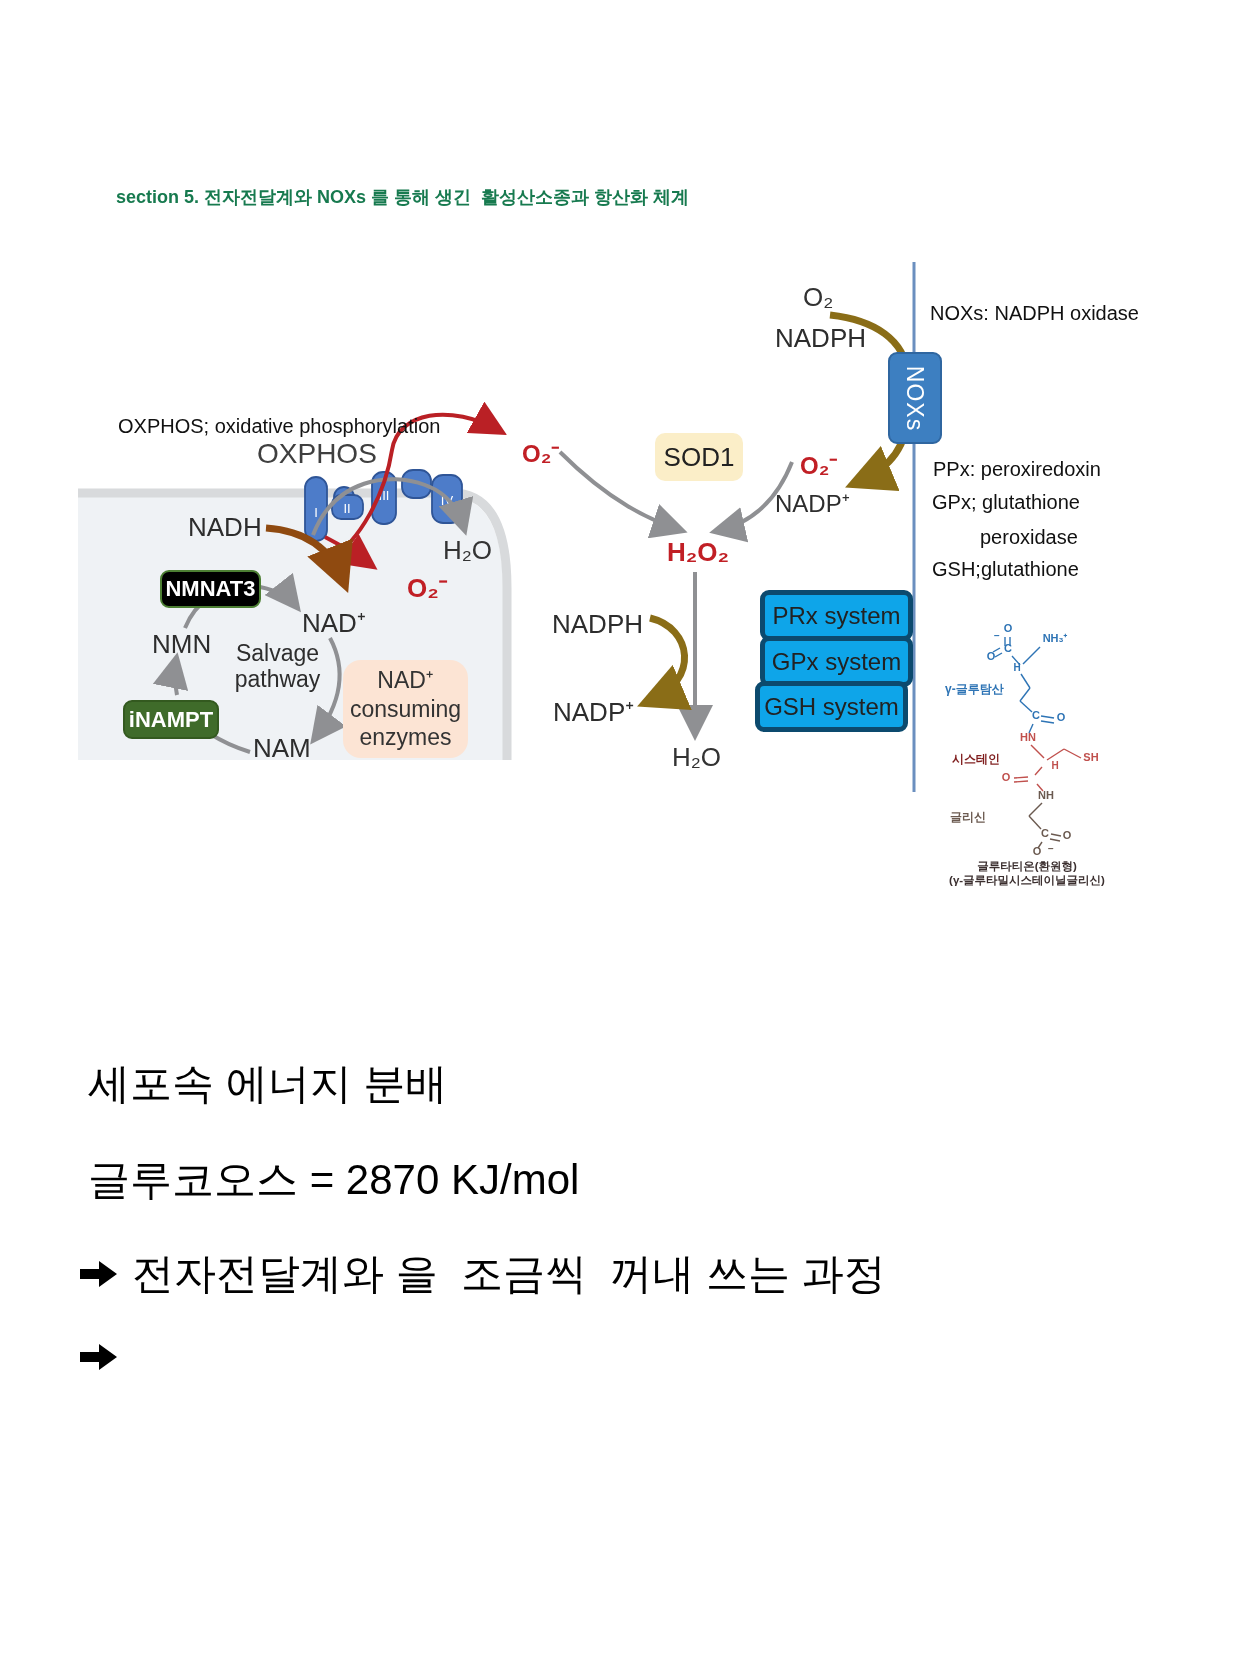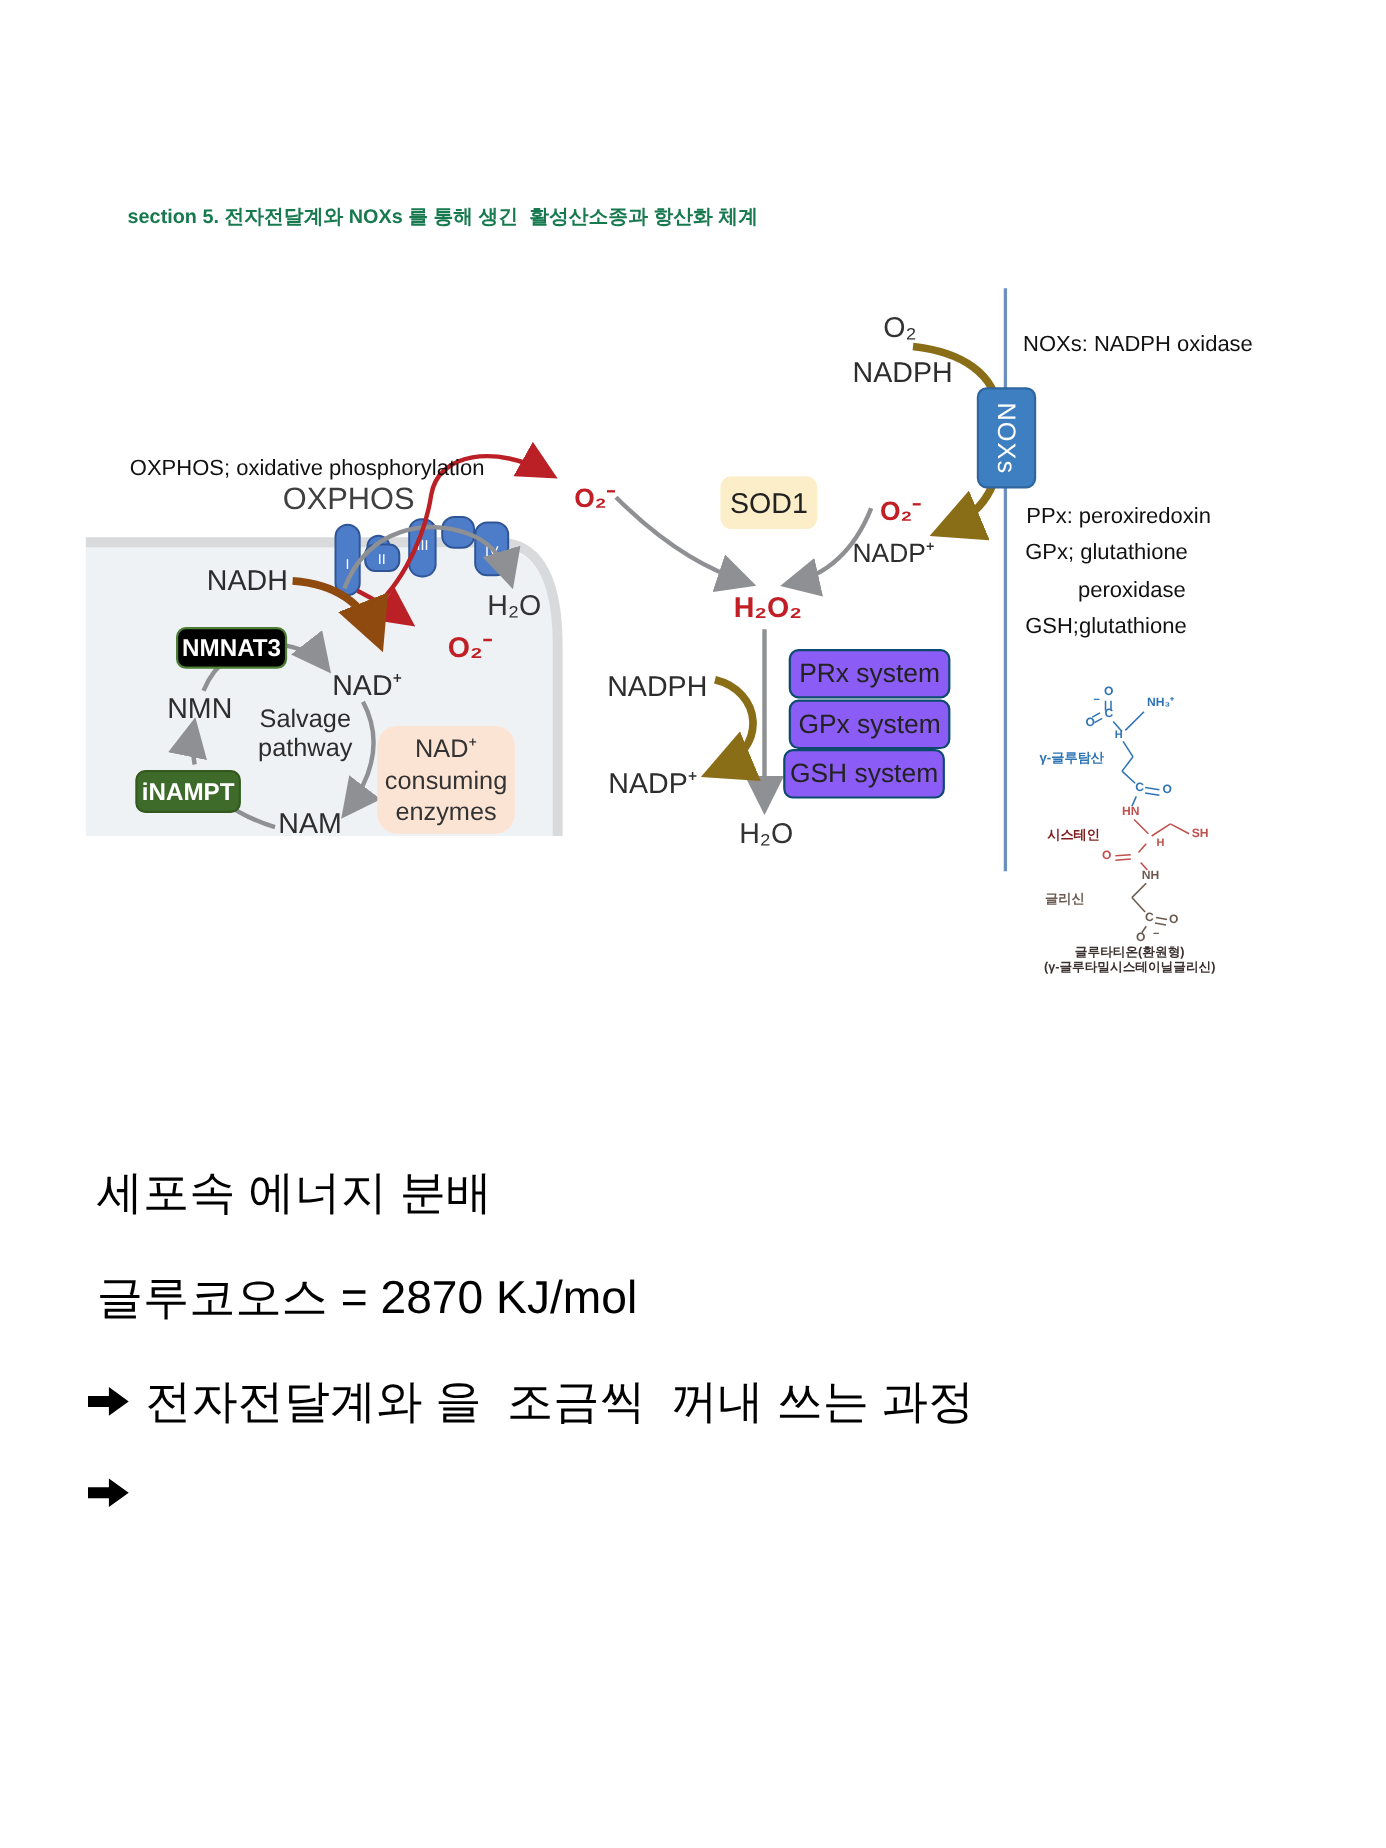--- a/index.html
+++ b/index.html
@@ -18,21 +18,21 @@
   .lbl{position:absolute;z-index:3;color:#2d2d2d;white-space:pre;line-height:1.15;}
   .red{color:#c11f25;font-weight:bold;}
   .big{font-size:26px;}
   .mid{font-size:24px;}
   .note{font-size:20px;color:#111;}
   .box{position:absolute;z-index:3;display:flex;align-items:center;justify-content:center;text-align:center;}
   .enzyme-green{background:#000000;border:2px solid #4c7f33;border-radius:9px;color:#fff;font-size:22px;font-weight:600;}
   .enzyme-darkgreen{background:#3f6b2a;border:2px solid #33591f;border-radius:9px;color:#fff;font-size:22px;font-weight:600;}
   .soft-pink{background:#fce4d4;border-radius:18px;color:#333;font-size:23px;line-height:1.25;white-space:pre-line;}
   .soft-cream{background:#fbeec8;border-radius:10px;color:#222;font-size:26px;}
-  .system{background:#8b5cf6;border:2px solid #0c4a6e;border-radius:9px;font-size:24px;color:#222;}
+  .system{background:#0ea5e9;border:5px solid #0c4a6e;border-radius:9px;font-size:24px;color:#222;margin-left:43px;}
   .noxs-box{background:#3d7fc1;border:2px solid #2f66a0;border-radius:9px;}
   .noxs-box span{display:block;transform:rotate(90deg);color:#fff;font-size:23px;letter-spacing:1px;}
   .struct-label{font-size:12px;font-weight:bold;}
   .caption{font-size:11.5px;font-weight:bold;color:#3b2f2f;text-align:center;width:190px;white-space:pre;}
   
   .bodyline{position:absolute;font-size:42px;color:#000;white-space:pre;display:flex;align-items:center;}
   .arrow-ic{margin-right:14px;flex:0 0 auto;}
 </style>
 </head>
 <body>

